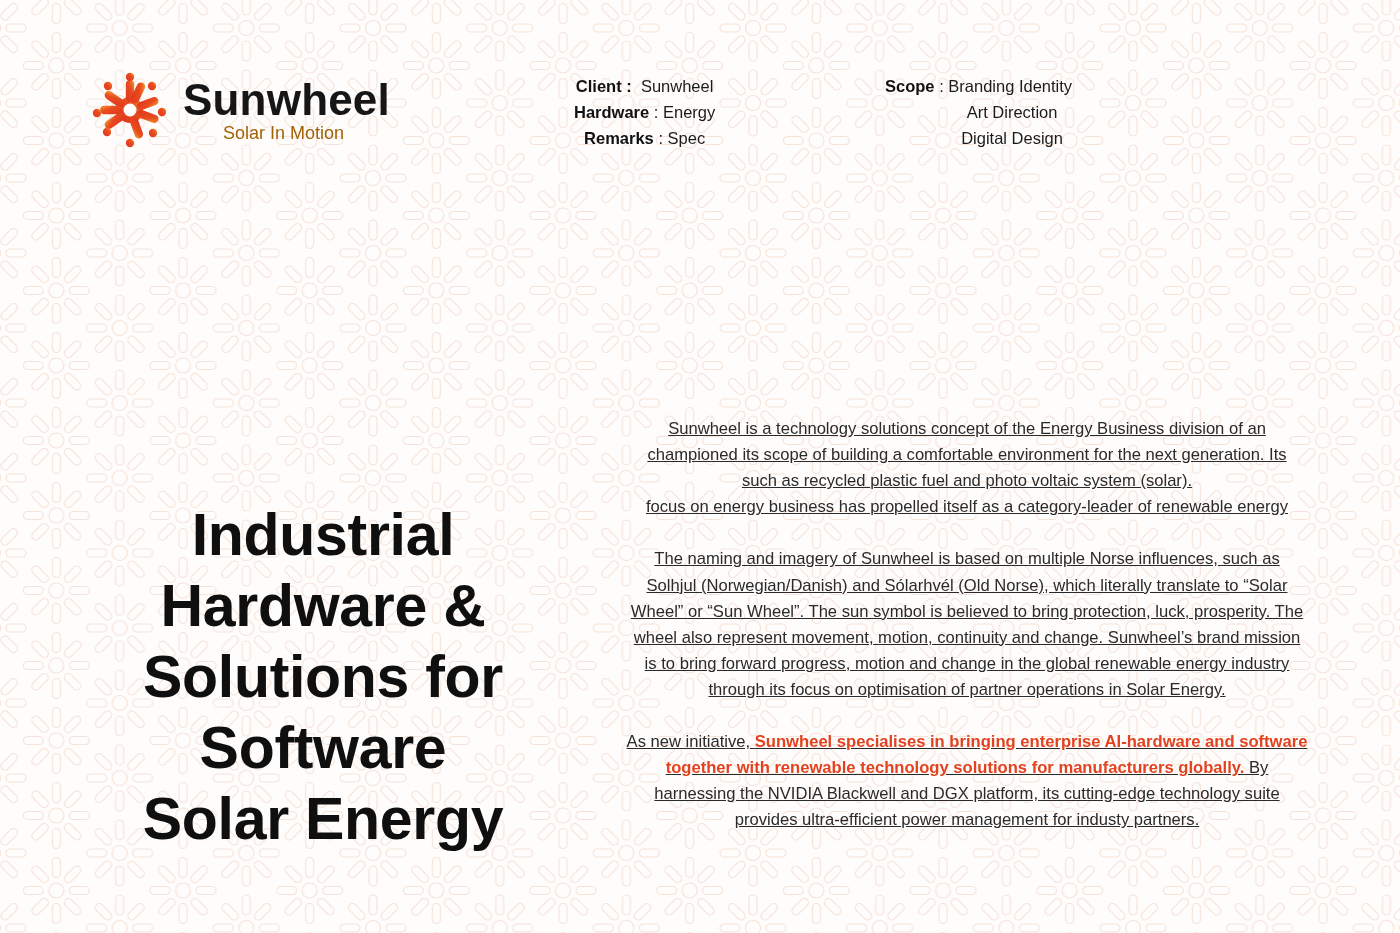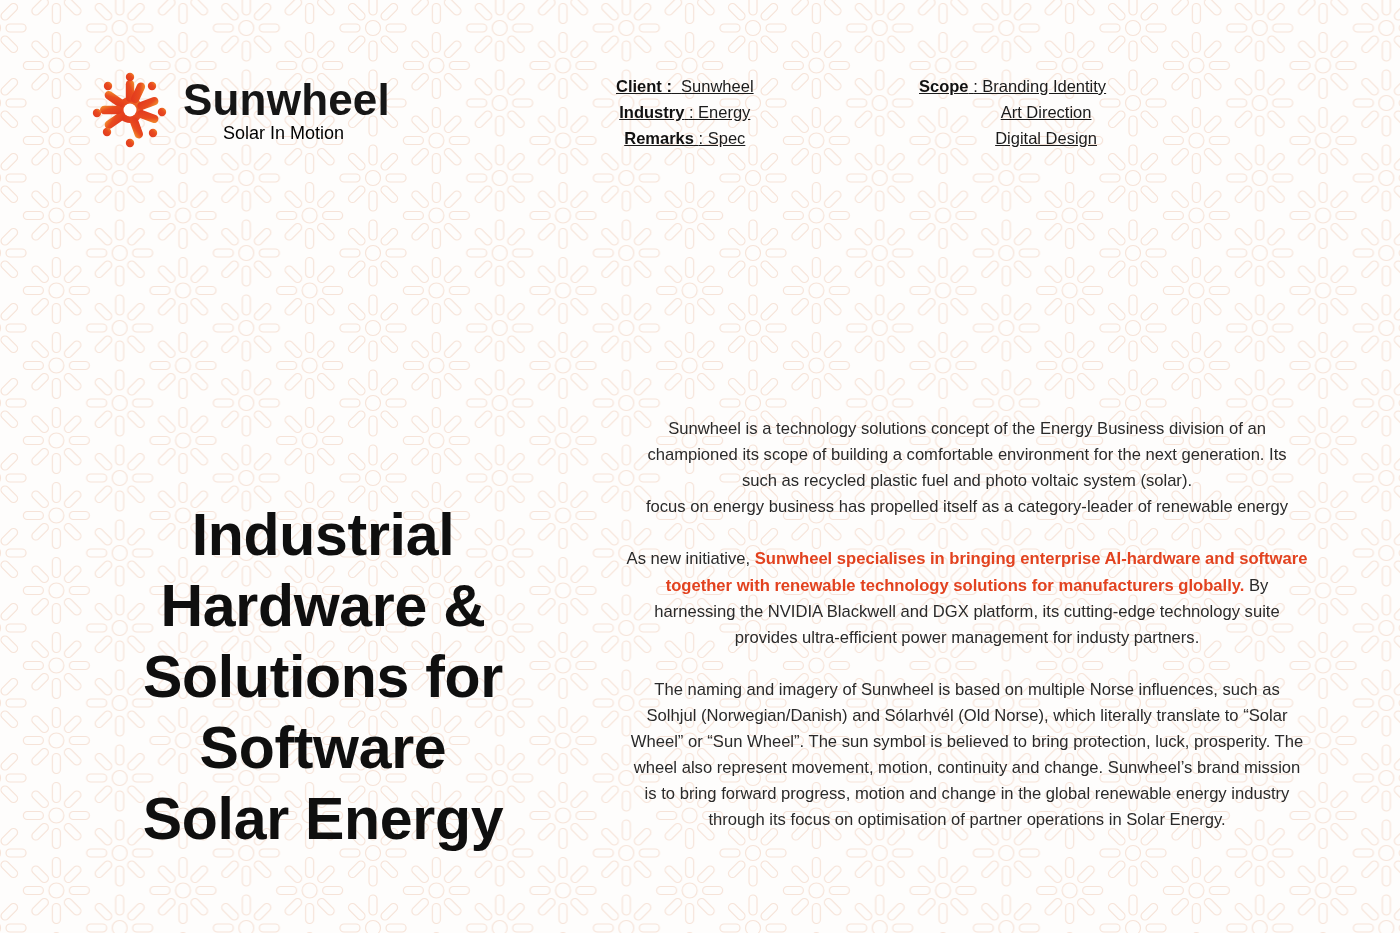--- a/index.html
+++ b/index.html
@@ -15,40 +15,40 @@
   
   #logo { left: 92px; top: 72px; width: 320px; height: 80px; }
   #logo-mark { position: absolute; left: 0; top: 0; width: 76px; height: 76px; }
   #logo-word {
     position: absolute; left: 91px; top: 2px;
     font-size: 44px; font-weight: 700; letter-spacing: 0.2px; color: #161616;
     line-height: 52px;
   }
   #logo-tag {
     position: absolute; left: 131px; top: 50px;
-    font-size: 18px; color: #000000; line-height: 22px;
+    font-size: 18px; color: #a16207; line-height: 22px;
   }
 
   
   .meta { font-size: 16.5px; line-height: 26px; color: #1b1b1b; }
   .meta b { font-weight: 700; color: #111; }
-  #meta-left { left: 616px; top: 73px; text-decoration: underline; }
-  #meta-right { left: 919px; top: 73px; text-decoration: underline; }
+  #meta-left { left: 574px; top: 73px; }
+  #meta-right { left: 885px; top: 73px; }
   #meta-right .indent { padding-left: 67px; }
 
   
   #headline {
     left: 93px; top: 500px; width: 460px;
     font-size: 59px; line-height: 71px; font-weight: 700; color: #0f0f0f;
     letter-spacing: -0.3px;
   }
   #headline div { white-space: nowrap; }
 
   
-  #body-copy { left: 607px; top: 416px; width: 720px; font-size: 16.6px; line-height: 26.1px; color: #2a2a2a; }
+  #body-copy { left: 607px; top: 416px; width: 720px; font-size: 16.6px; line-height: 26.1px; color: #2a2a2a; text-decoration: underline; }
   #body-copy p { margin: 0 0 26.1px 0; white-space: nowrap; }
   #body-copy .line { display: block; }
   .accent { color: #e2421f; font-weight: 700; }
 </style>
 </head>
 <body>
 
 <svg id="bg-pattern" xmlns="http://www.w3.org/2000/svg" width="1400" height="933">
   <defs>
     <g id="star">
@@ -112,21 +112,21 @@
   <div id="logo-word">Sunwheel</div>
   <div id="logo-tag">Solar In Motion</div>
 </div>
 
 <div id="meta-left" class="layer meta">
   <div>
     <b>Client :</b>&nbsp;
     <span>Sunwheel</span>
   </div>
   <div>
-    <b>Industry</b>
+    <b>Hardware</b>
     <span>: Energy</span>
   </div>
   <div>
     <b>Remarks</b>
     <span>: Spec</span>
   </div>
 </div>
 
 <div id="meta-right" class="layer meta">
   <div>
@@ -146,26 +146,26 @@
 </div>
 
 <div id="body-copy" class="layer">
   <p>
     <span class="line">Sunwheel is a technology solutions concept of the Energy Business division of an</span>
     <span class="line">championed its scope of building a comfortable environment for the next generation. Its</span>
     <span class="line">such as recycled plastic fuel and photo voltaic system (solar).</span>
     <span class="line">focus on energy business has propelled itself as a category-leader of renewable energy</span>
   </p>
   <p>
-    <span class="line"><span>As new initiative, </span><span class="accent">Sunwheel specialises in bringing enterprise AI-hardware and software</span></span>
-    <span class="line"><span class="accent">together with renewable technology solutions for manufacturers globally.</span><span> By</span></span>
-    <span class="line">harnessing the NVIDIA Blackwell and DGX platform, its cutting-edge technology suite</span>
-    <span class="line">provides ultra-efficient power management for industy partners.</span>
-  </p>
-  <p>
     <span class="line">The naming and imagery of Sunwheel is based on multiple Norse influences, such as</span>
     <span class="line">Solhjul (Norwegian/Danish) and Sólarhvél (Old Norse), which literally translate to “Solar</span>
     <span class="line">Wheel” or “Sun Wheel”. The sun symbol is believed to bring protection, luck, prosperity. The</span>
     <span class="line">wheel also represent movement, motion, continuity and change. Sunwheel’s brand mission</span>
     <span class="line">is to bring forward progress, motion and change in the global renewable energy industry</span>
     <span class="line">through its focus on optimisation of partner operations in Solar Energy.</span>
   </p>
+  <p>
+    <span class="line"><span>As new initiative, </span><span class="accent">Sunwheel specialises in bringing enterprise AI-hardware and software</span></span>
+    <span class="line"><span class="accent">together with renewable technology solutions for manufacturers globally.</span><span> By</span></span>
+    <span class="line">harnessing the NVIDIA Blackwell and DGX platform, its cutting-edge technology suite</span>
+    <span class="line">provides ultra-efficient power management for industy partners.</span>
+  </p>
 </div>
 
 </body></html>

